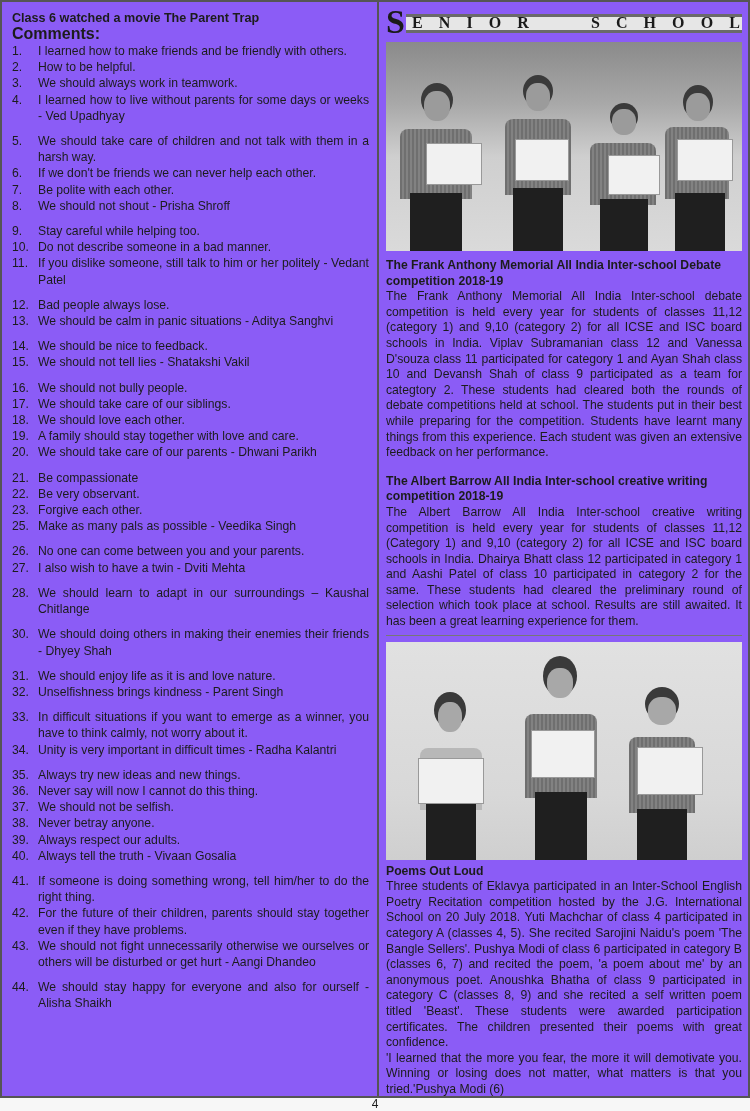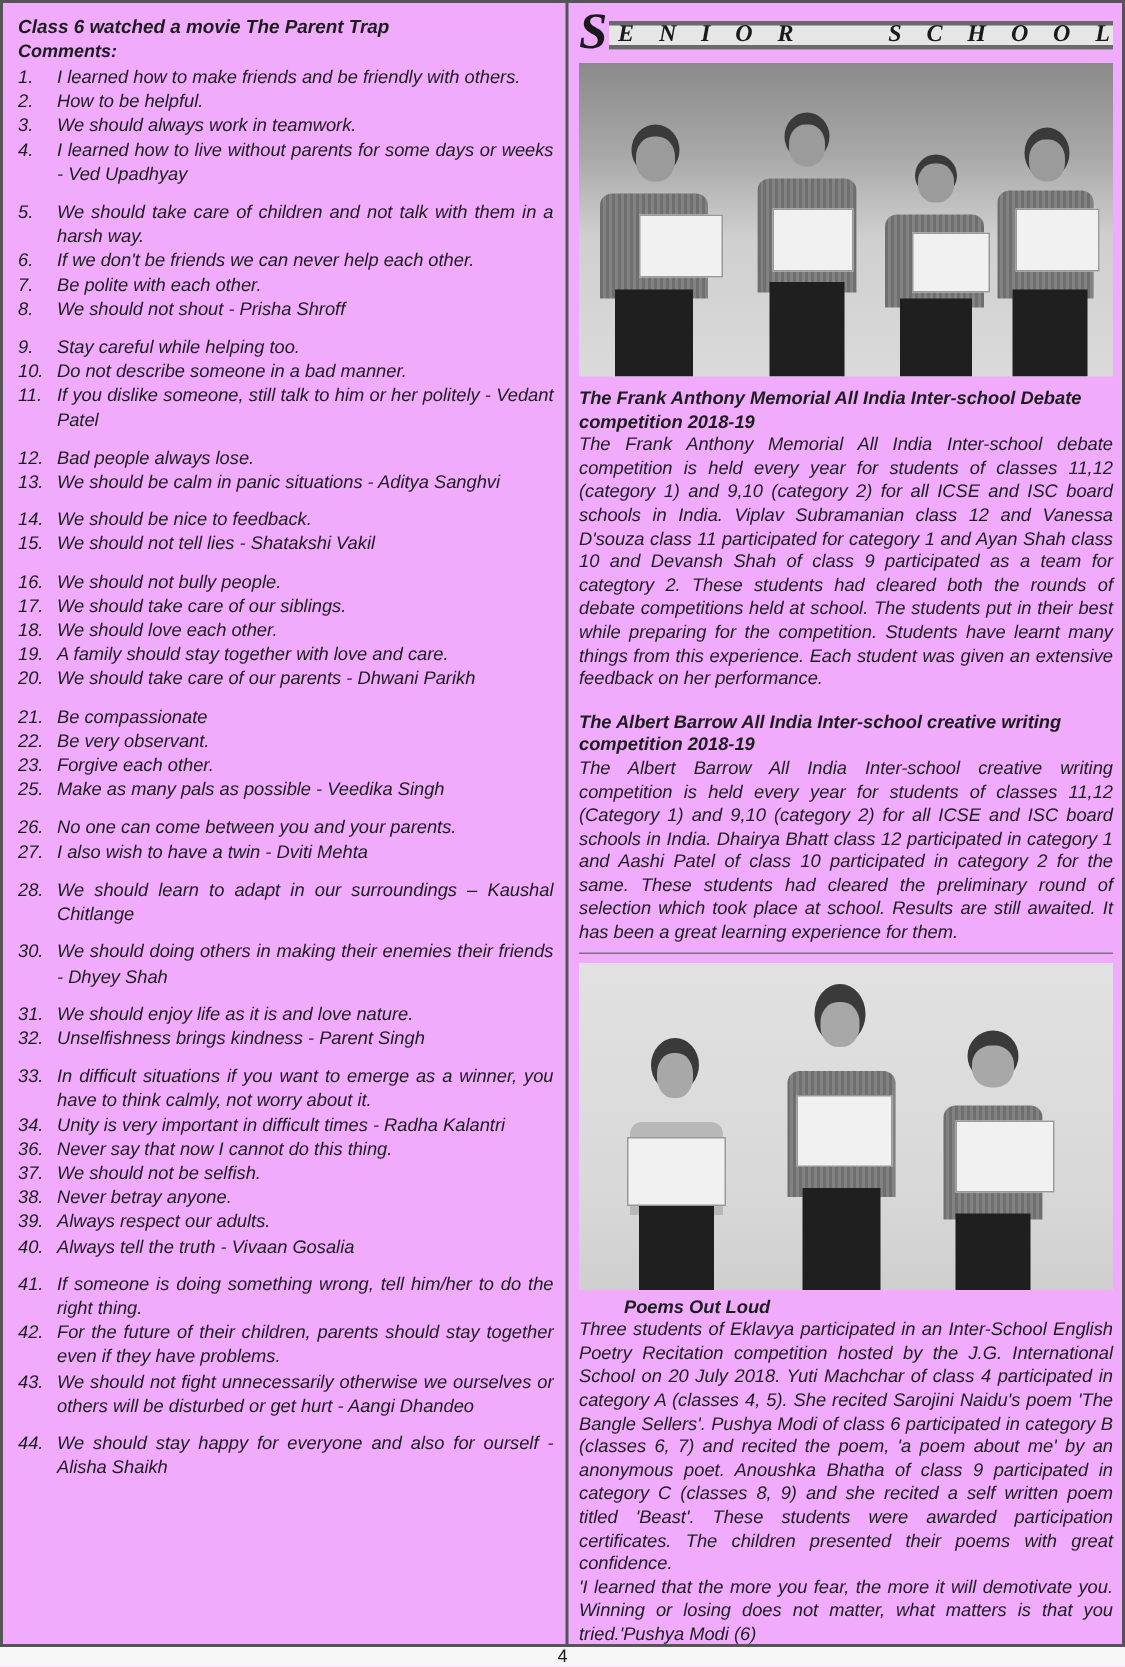--- a/index.html
+++ b/index.html
@@ -1,26 +1,26 @@
 <!DOCTYPE html>
 <html><head>
 <meta charset="utf-8">
 <style>
   * { box-sizing: border-box; margin: 0; padding: 0; }
   html, body { width: 750px; height: 1111px; background: #f7f7f7; overflow: hidden; }
   body { font-family: "Liberation Sans", "DejaVu Sans", sans-serif; color: #1c1c1c; position: relative; }
 
   .page { position: absolute; left: 0; top: 0; width: 750px; height: 1098px;
-          border: 2px solid #555; background: #f0abfc; font-style: italic; }
+          border: 2px solid #555; background: #8b5cf6; }
   .col-divider { position: absolute; left: 375px; top: 0; width: 2px; height: 1096px; background: #555; }
 
   
   .left { position: absolute; left: 10px; top: 8px; width: 357px; font-size: 12.2px; line-height: 16.2px; }
   .left h2 { font-size: 12.6px; font-weight: bold; line-height: 16px; }
-  .left .sub { font-size: 12px; font-weight: bold; line-height: 16px; }
+  .left .sub { font-size: 16px; font-weight: bold; line-height: 16px; }
   .list { list-style: none; margin-top: 1px; }
   .list li { position: relative; padding-left: 26px; text-align: justify; }
   .list li .num { position: absolute; left: 0; top: 0; }
   .list li.gap { margin-top: 9px; }
 
   
   .right { position: absolute; left: 384px; top: 6px; width: 356px; }
   .banner { position: relative; height: 30px; }
   .banner .big-s { position: absolute; left: 0; top: -3px; font-family: "Liberation Serif", "DejaVu Serif", serif;
                    font-weight: bold; font-size: 34px; line-height: 34px; color: #1a1a1a; }
@@ -84,21 +84,22 @@
         <li><span class="num">23.</span><span>Forgive each other.</span></li>
         <li><span class="num">25.</span><span>Make as many pals as possible - Veedika Singh</span></li>
         <li class="gap"><span class="num">26.</span><span>No one can come between you and your parents.</span></li>
         <li><span class="num">27.</span><span>I also wish to have a twin - Dviti Mehta</span></li>
         <li class="gap"><span class="num">28.</span><span>We should learn to adapt in our surroundings – Kaushal Chitlange</span></li>
         <li class="gap"><span class="num">30.</span><span>We should doing others in making their enemies their friends - Dhyey Shah</span></li>
         <li class="gap"><span class="num">31.</span><span>We should enjoy life as it is and love nature.</span></li>
         <li><span class="num">32.</span><span>Unselfishness brings kindness - Parent Singh</span></li>
         <li class="gap"><span class="num">33.</span><span>In difficult situations if you want to emerge as a winner, you have to think calmly, not worry about it.</span></li>
         <li><span class="num">34.</span><span>Unity is very important in difficult times - Radha Kalantri</span></li>
-        <li><span class="num">36.</span><span>Never say that now I cannot do this thing.</span></li>
+        <li class="gap"><span class="num">35.</span><span>Always try new ideas and new things.</span></li>
+        <li><span class="num">36.</span><span>Never say will now I cannot do this thing.</span></li>
         <li><span class="num">37.</span><span>We should not be selfish.</span></li>
         <li><span class="num">38.</span><span>Never betray anyone.</span></li>
         <li><span class="num">39.</span><span>Always respect our adults.</span></li>
         <li><span class="num">40.</span><span>Always tell the truth - Vivaan Gosalia</span></li>
         <li class="gap"><span class="num">41.</span><span>If someone is doing something wrong, tell him/her to do the right thing.</span></li>
         <li><span class="num">42.</span><span>For the future of their children, parents should stay together even if they have problems.</span></li>
         <li><span class="num">43.</span><span>We should not fight unnecessarily otherwise we ourselves or others will be disturbed or get hurt -  Aangi Dhandeo</span></li>
         <li class="gap"><span class="num">44.</span><span>We should stay happy for everyone and also for ourself - Alisha Shaikh</span></li>
       </ol>
   </div>
@@ -179,19 +180,19 @@
       </div>
       <div class="person" style="left:235px;width:85px;height:175px;">
         <div class="shirt" style="left:8px;top:52px;width:66px;height:76px;"></div>
         <div class="pants" style="left:16px;top:124px;width:50px;height:51px;"></div>
         <div class="head" style="left:24px;top:2px;width:34px;height:34px;"></div>
         <div class="face" style="left:27px;top:12px;width:28px;height:28px;background:#a8a8a8;"></div>
         <div class="cert" style="left:16px;top:62px;width:66px;height:48px;"></div>
       </div>
     </div>
 
-    <h3 style="margin-top:4px;margin-left:30px;">Poems Out Loud</h3>
+    <h3 style="margin-top:4px;">Poems Out Loud</h3>
     <p>Three students of Eklavya participated in an Inter-School English Poetry Recitation competition hosted by the J.G. International School on 20 July 2018. Yuti Machchar of class 4 participated in category A (classes 4, 5). She recited Sarojini Naidu's poem 'The Bangle Sellers'. Pushya Modi of class 6 participated in category B (classes 6, 7) and recited the poem, 'a poem about me' by an anonymous poet. Anoushka Bhatha of class 9 participated in category C (classes 8, 9) and she recited a self written poem titled 'Beast'. These students were awarded participation certificates. The children presented their poems with great confidence.</p>
     <p>'I learned that the more you fear, the more it will  demotivate you. Winning or losing does not matter,  what matters is that you tried.'Pushya Modi (6)</p>
   </div>
 </div>
 
 <div class="page-number">4</div>
 
 </body></html>

